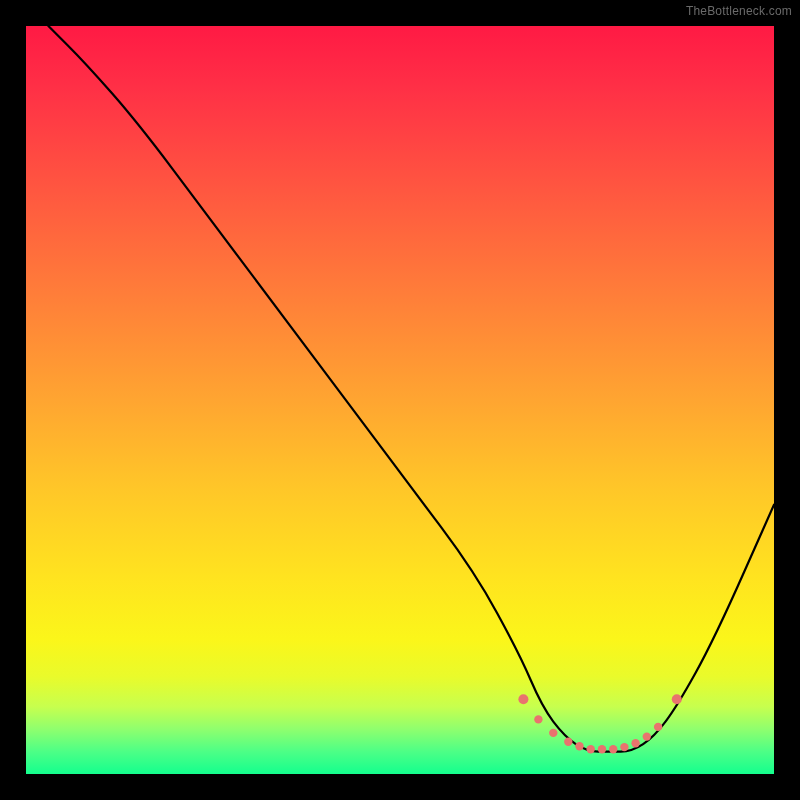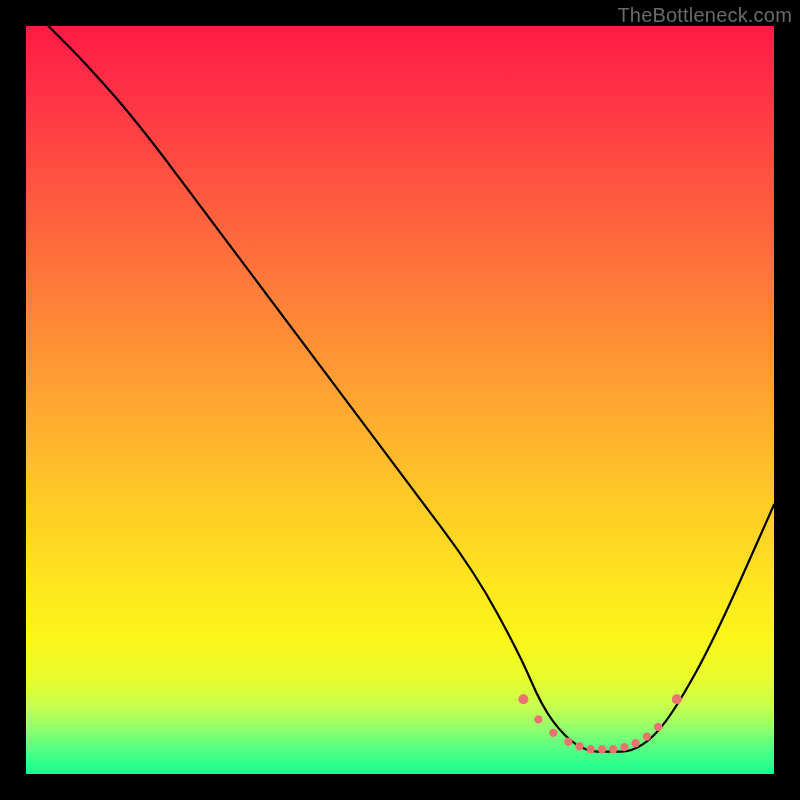--- a/index.html
+++ b/index.html
@@ -15,21 +15,21 @@
     position: relative;
     width: 800px;
     height: 800px;
     background: #000;
   }
   .watermark {
     position: absolute;
     top: 4px;
     right: 8px;
     color: #6a6a6a;
-    font-size: 20px;
+    font-size: 12px;
     font-weight: 500;
     letter-spacing: 0.2px;
     z-index: 10;
   }
   .plot-area {
     position: absolute;
     left: 26px;
     top: 26px;
     width: 748px;
     height: 748px;

